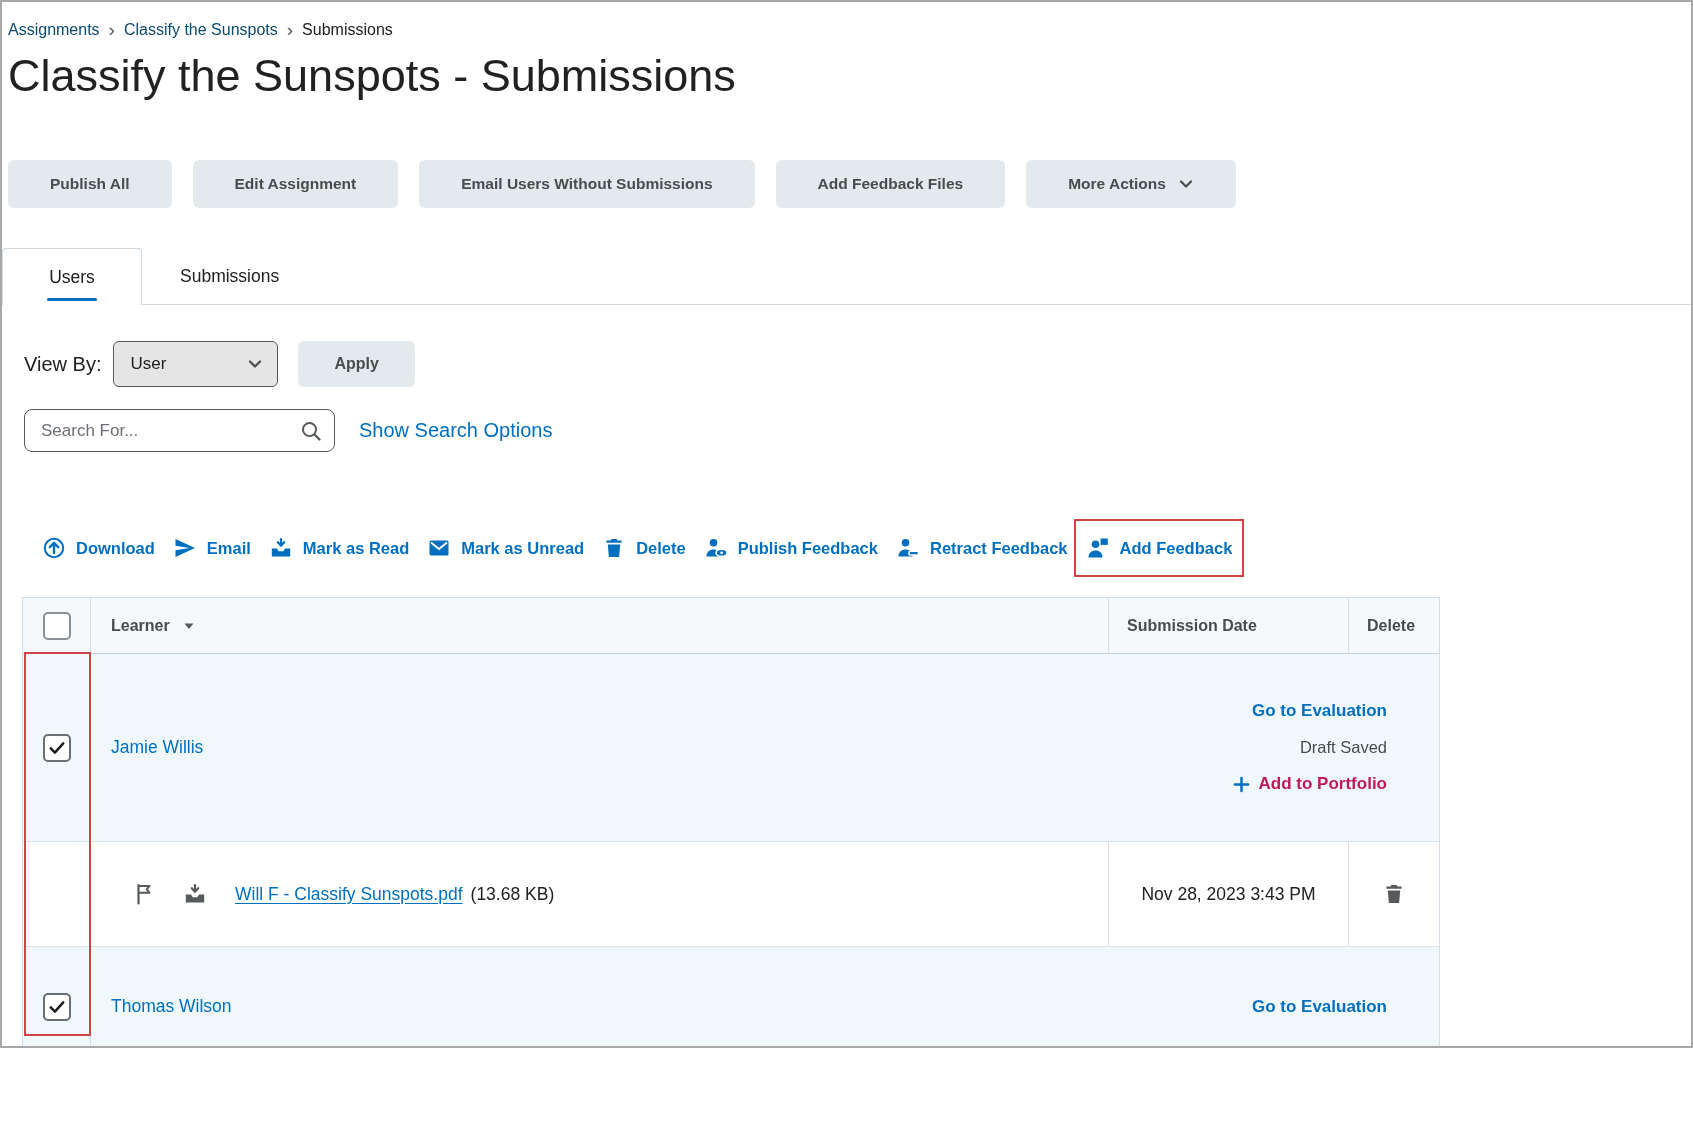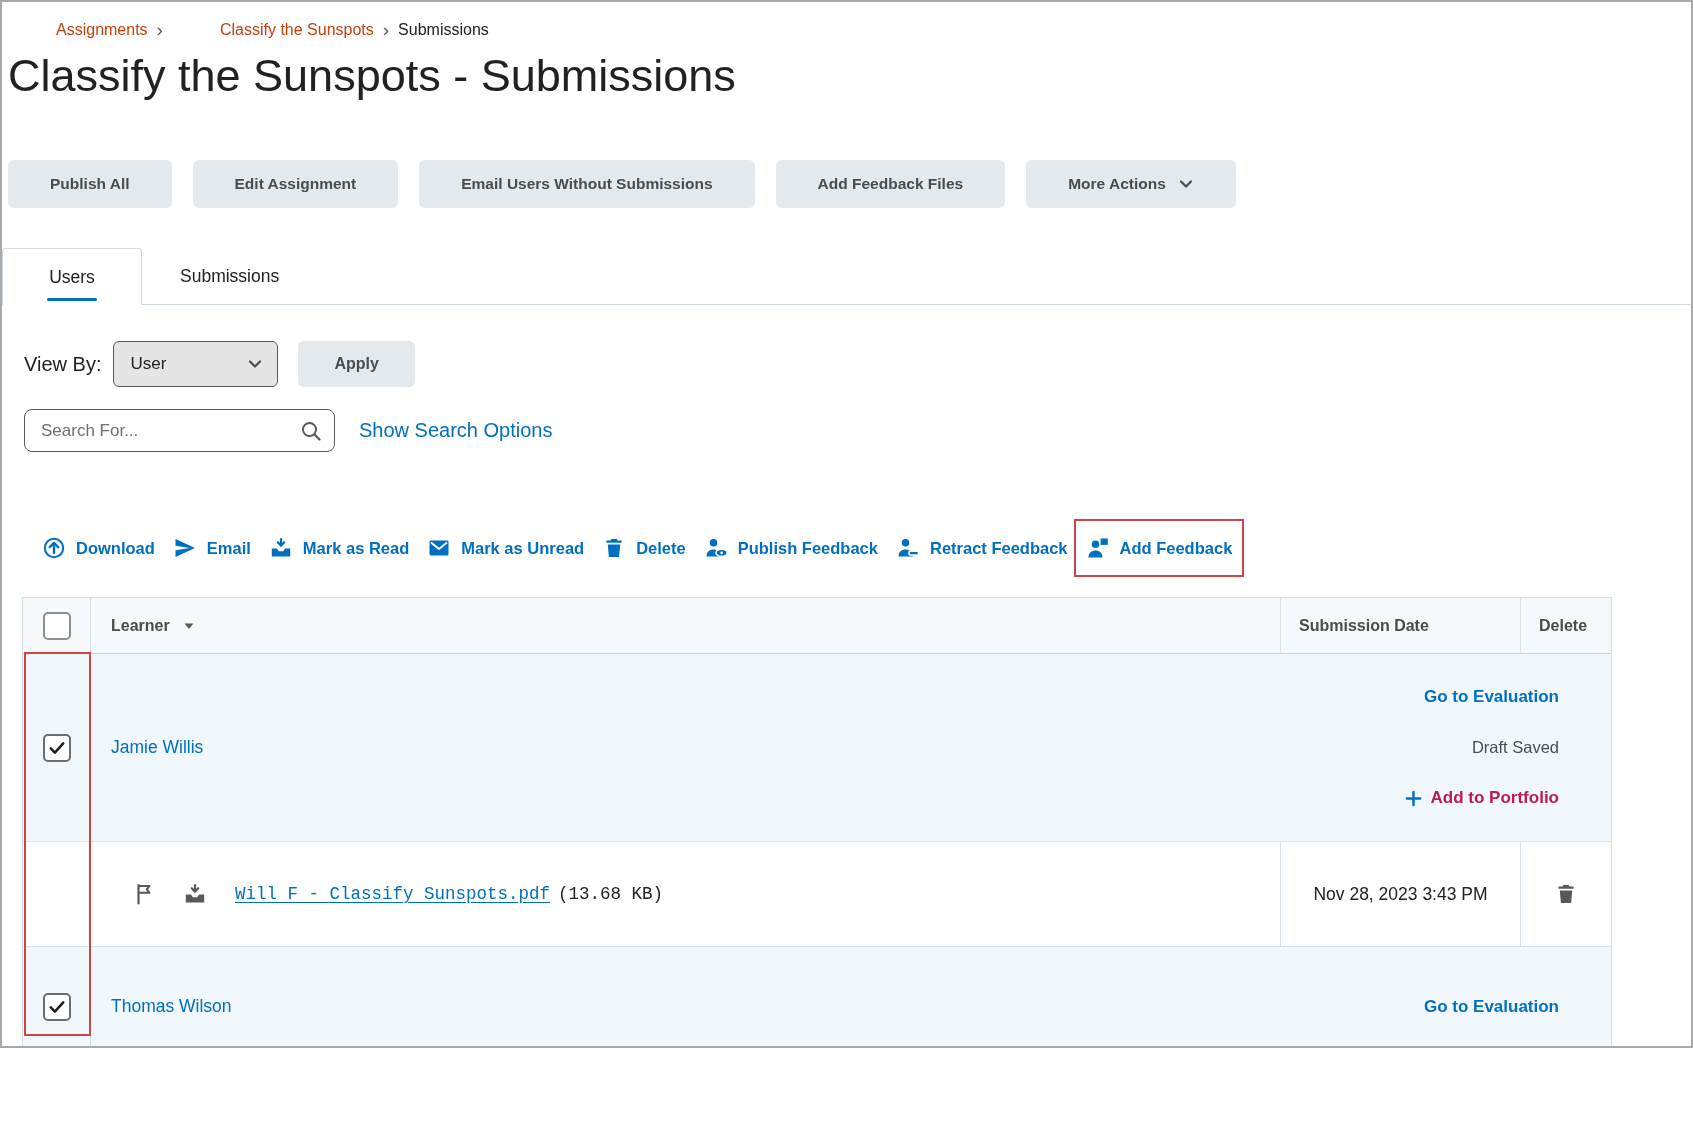--- a/index.html
+++ b/index.html
@@ -9,21 +9,21 @@
   .frame {
     position: absolute; top: 0; left: 0;
     width: 1693px; height: 1048px;
     border: 2px solid #a8a8a8;
     background: #fff;
     overflow: hidden;
   }
 
   
   .breadcrumb { margin: 18px 0 0 6px; font-size: 16px; display: flex; align-items: center; }
-  .bc-link { color: #c2410c; text-decoration: none; cursor: pointer; margin-left: 48px; }
+  .bc-link { color: #0c4a6e; text-decoration: none; cursor: pointer; }
   .bc-sep { color: #565a5c; margin: 0 9px; font-size: 19px; line-height: 1; }
   .bc-current { color: #202122; }
 
   
   .title { margin: 10px 0 0 6px; font-size: 45px; font-weight: 400; color: #202122; line-height: 1.18; }
 
   
   .btn-row { margin: 58px 0 0 6px; display: flex; gap: 21px; align-items: center; }
   .btn {
     background: #e4e9ee; color: #494c4e; font-family: inherit;
@@ -76,45 +76,45 @@
   .tb-item {
     display: flex; align-items: center; gap: 10px; color: #006fbf;
     font-weight: 700; font-size: 16.5px; cursor: pointer; position: relative; white-space: nowrap;
   }
   .tb-annotation {
     position: absolute; left: -12px; right: -12px; top: -17px; bottom: -17px;
     border: 2px solid #cf4444; pointer-events: none;
   }
 
   
-  .table { margin: 37px 0 0 20px; width: 1590px; border: 1px solid #d3dde6; position: relative; background: #fff; }
+  .table { margin: 37px 0 0 20px; width: 1418px; border: 1px solid #d3dde6; position: relative; background: #fff; }
   .thead, .file-row { display: grid; grid-template-columns: 68px 1fr 240px 90px; }
   .learner-row { display: grid; grid-template-columns: 68px 1fr 380px; }
   .thead { height: 56px; background: #f6f9fc; border-bottom: 1px solid #c8d2da; align-items: stretch; }
   .row { border-bottom: 1px solid #dbe3ea; }
   .learner-row { background: #f1f8fd; }
   .row-jamie { height: 188px; }
   .file-row { height: 105px; background: #fff; }
   .row-thomas { height: 120px; }
 
   .cell { display: flex; align-items: center; }
   .check-cell { justify-content: center; border-right: 1px solid #d3dde6; }
   .learner-head { padding-left: 20px; gap: 13px; font-weight: 700; font-size: 16px; color: #494c4e; border-right: 1px solid #d8e1e8; cursor: pointer; }
   .date-head { padding-left: 18px; font-weight: 700; font-size: 16px; color: #494c4e; border-right: 1px solid #d8e1e8; }
   .delete-head { padding-left: 18px; font-weight: 700; font-size: 16px; color: #494c4e; }
 
   .name-cell { padding-left: 20px; }
   .name-cell a { color: #006fbf; font-size: 17.5px; text-decoration: none; cursor: pointer; }
 
-  .links-cell { flex-direction: column; align-items: flex-end; justify-content: center; gap: 31px; padding-right: 52px; }
+  .links-cell { flex-direction: column; align-items: flex-end; justify-content: center; gap: 17px; padding-right: 52px; }
   .eval-link { color: #006fbf; font-weight: 700; font-size: 17px; text-decoration: none; cursor: pointer; }
   .draft-saved { color: #494c4e; font-size: 16.5px; text-underline-offset: 3px; cursor: pointer; }
   .portfolio-link { color: #be185d; font-weight: 700; font-size: 17px; text-decoration: none; cursor: pointer; display: inline-flex; align-items: center; gap: 9px; }
 
-  .file-cell { padding-left: 42px; gap: 28px; border-right: 1px solid #d8e1e8; font-family: Liberation Mono, monospace; }
+  .file-cell { padding-left: 42px; gap: 28px; border-right: 1px solid #d8e1e8; }
   .file-group { display: inline-flex; align-items: baseline; gap: 8px; }
   .file-link { color: #006fbf; font-size: 17.5px; text-decoration: underline; text-underline-offset: 3px; cursor: pointer; }
   .file-size { color: #202122; font-size: 17.5px; }
   .date-cell { justify-content: center; text-align: center; padding: 17px 26px; font-size: 17.5px; color: #202122; line-height: 1.6; border-right: 1px solid #d8e1e8; }
   .trash-cell { justify-content: center; color: #565a5c; cursor: pointer; }
 
   
   .checkbox {
     width: 28px; height: 28px; border: 2px solid #6a6e71; border-radius: 5px;
     background: #fff; display: inline-flex; align-items: center; justify-content: center; cursor: pointer;

